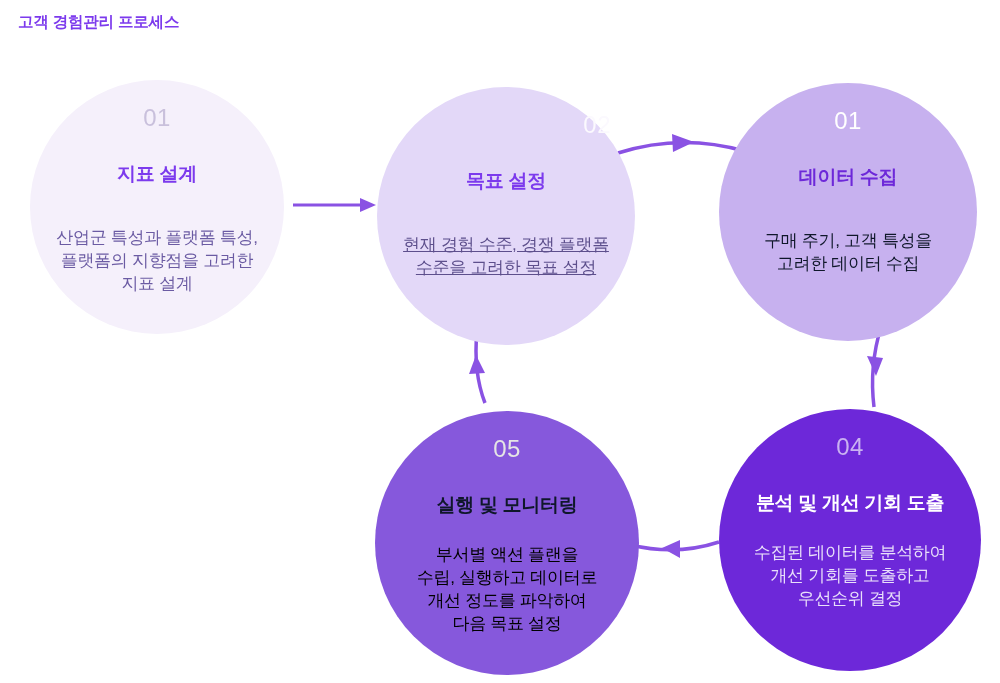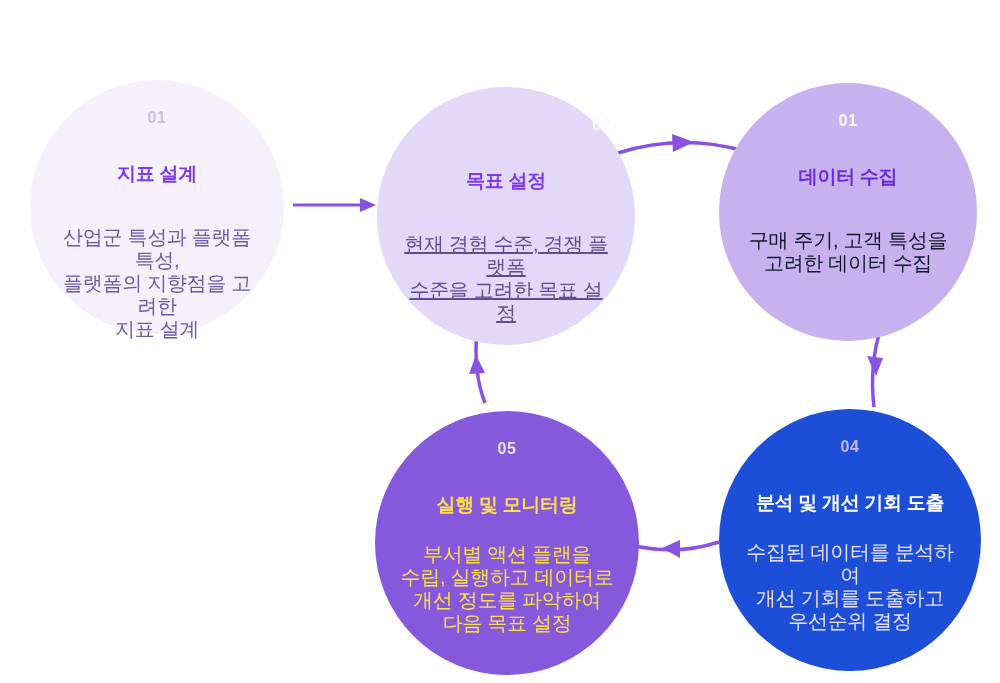--- a/index.html
+++ b/index.html
@@ -33,52 +33,53 @@
     pointer-events: none;
   }
   .circle {
     position: absolute;
     border-radius: 50%;
     box-sizing: border-box;
     text-align: center;
     padding: 22px 24px 0 24px;
   }
   .num {
-    font-size: 16px;
-    font-weight: bold;
+    font-size: 24px;
+    font-weight: normal;
     line-height: 32px;
     margin-bottom: 28px;
     letter-spacing: 0.5px;
   }
   .ctitle {
     font-size: 19px;
     font-weight: bold;
     line-height: 24px;
     letter-spacing: -0.3px;
   }
   .row-top .ctitle { margin-bottom: 40px; }
   .row-bottom .ctitle { margin-bottom: 26px; }
   .cbody {
-    font-size: 20px;
+    font-size: 17px;
     line-height: 23px;
     letter-spacing: -0.3px;
     white-space: pre-line;
     margin-top: 8px;
   }
   .c1 { left: 30px;  top: 80px;  width: 254px; height: 254px; }
   .c2 { left: 377px; top: 87px;  width: 258px; height: 258px; }
   .c3 { left: 719px; top: 83px;  width: 258px; height: 258px; }
   .c4 { left: 719px; top: 409px; width: 262px; height: 262px; }
   .c5 { left: 375px; top: 411px; width: 264px; height: 264px; }
 </style>
 </head>
 <body>
 
 <div class="canvas">
 
+  <h1 class="page-title" style="color: rgb(124, 58, 237);">고객 경험관리 프로세스</h1>
 
   <svg class="arrows" viewBox="0 0 1000 683" xmlns="http://www.w3.org/2000/svg">
 
     <g>
       <line class="arrow-stroke" x1="293" y1="205" x2="361" y2="205" stroke-width="3" stroke="#8a52e3"></line>
       <polygon class="arrow-head" points="360,198 376,205 360,212" fill="#8a52e3"></polygon>
     </g>
 
     <g>
       <path class="arrow-stroke" d="M 618 153 Q 681 133 744 151" fill="none" stroke-width="3.5" stroke="#8a52e3"></path>
@@ -116,30 +117,30 @@
 수준을 고려한 목표 설정</div>
   </div>
 
   <div class="circle c3 row-top" style="background: rgb(199, 177, 239);">
     <div class="num" style="color: rgb(255, 255, 255);">01</div>
     <div class="ctitle" style="color: #6d28d9;">데이터 수집</div>
     <div class="cbody" style="color: #0f172a;">구매 주기, 고객 특성을
 고려한 데이터 수집</div>
   </div>
 
-  <div class="circle c4 row-bottom" style="background: #1d4ed8;">
+  <div class="circle c4 row-bottom" style="background: #6d28d9;">
     <div class="num" style="color: rgb(201, 178, 241);">04</div>
     <div class="ctitle" style="color: rgb(255, 255, 255);">분석 및 개선 기회 도출</div>
     <div class="cbody" style="color: rgb(233, 224, 250);">수집된 데이터를 분석하여
 개선 기회를 도출하고
 우선순위 결정</div>
   </div>
 
   <div class="circle c5 row-bottom" style="background: rgb(134, 88, 220);">
     <div class="num" style="color: #e5e5e5;">05</div>
-    <div class="ctitle" style="color: #fde047;">실행 및 모니터링</div>
-    <div class="cbody" style="color: #fde047;">부서별 액션 플랜을
+    <div class="ctitle" style="color: #0f172a;">실행 및 모니터링</div>
+    <div class="cbody" style="color: #000000;">부서별 액션 플랜을
 수립, 실행하고 데이터로
 개선 정도를 파악하여
 다음 목표 설정</div>
   </div>
 
 </div>
 
 </body></html>

